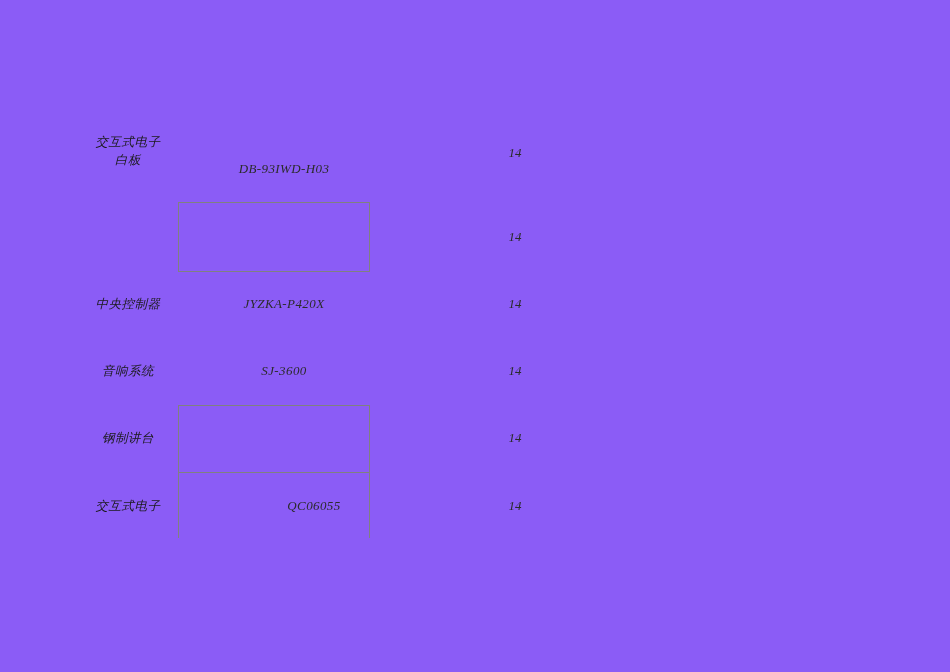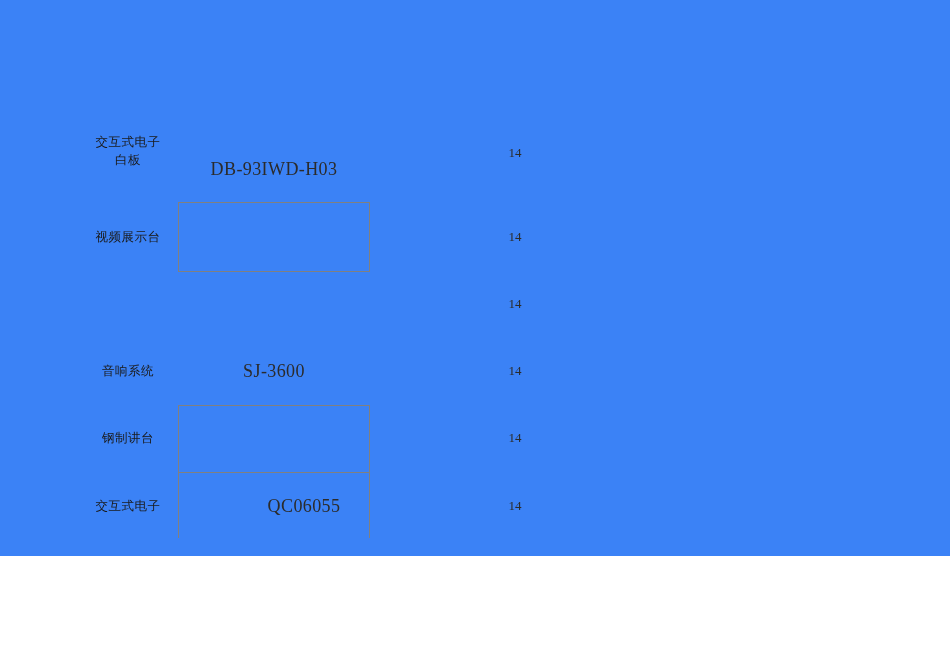--- a/index.html
+++ b/index.html
@@ -8,47 +8,48 @@
     background: #ffffff;
   }
   body {
     font-family: "Liberation Serif", "DejaVu Serif", serif;
     color: #000000;
     -webkit-font-smoothing: antialiased;
   }
   #page {
     position: relative;
     width: 950px;
-    height: 556px;
-    background: #3b82f6;
+    height: 672px;
+    background: #8b5cf6;
     overflow: hidden;
+    font-style: italic;
   }
   
   .cell {
     position: absolute;
     display: flex;
     align-items: center;
     justify-content: center;
     text-align: center;
     line-height: 1.45;
     white-space: pre-line;
   }
   .col-name {
     left: 78px;
     width: 100px;
     font-family: "Liberation Sans", "DejaVu Sans", sans-serif;
     font-size: 12.5px;
     color: #1a1a1a;
     letter-spacing: 0.5px;
   }
   .col-model {
-    left: 178px;
+    left: 188px;
     width: 192px;
     font-family: "Liberation Serif", "DejaVu Serif", serif;
-    font-size: 18px;
+    font-size: 13px;
     color: #2b2b2b;
     letter-spacing: 0.4px;
     text-align: center;
   }
   .col-qty {
     left: 480px;
     width: 70px;
     font-family: "Liberation Serif", "DejaVu Serif", serif;
     font-size: 13px;
     color: #2b2b2b;
@@ -72,26 +73,27 @@
 
   <div class="cell col-name" style="top:120px; height:62px;">交互式电子
 白板</div>
 
   <div class="cell col-model" style="top:155px; height:28px;">DB-93IWD-H03</div>
 
   <div class="cell col-qty" style="top:139px; height:28px;">14</div>
 
   <div class="box" style="top:202px; height:70px;"></div>
 
-  <div class="cell col-name" style="top:223px; height:28px;">视频展示台</div>
 
 
   <div class="cell col-qty" style="top:223px; height:28px;">14</div>
 
+  <div class="cell col-name" style="top:290px; height:28px;">中央控制器</div>
 
+  <div class="cell col-model" style="top:290px; height:28px;">JYZKA-P420X</div>
 
   <div class="cell col-qty" style="top:290px; height:28px;">14</div>
 
   <div class="cell col-name" style="top:357px; height:28px;">音响系统</div>
 
   <div class="cell col-model" style="top:357px; height:28px;">SJ-3600</div>
 
   <div class="cell col-qty" style="top:357px; height:28px;">14</div>
 
   <div class="box" style="top:405px; height:68px;"></div>

